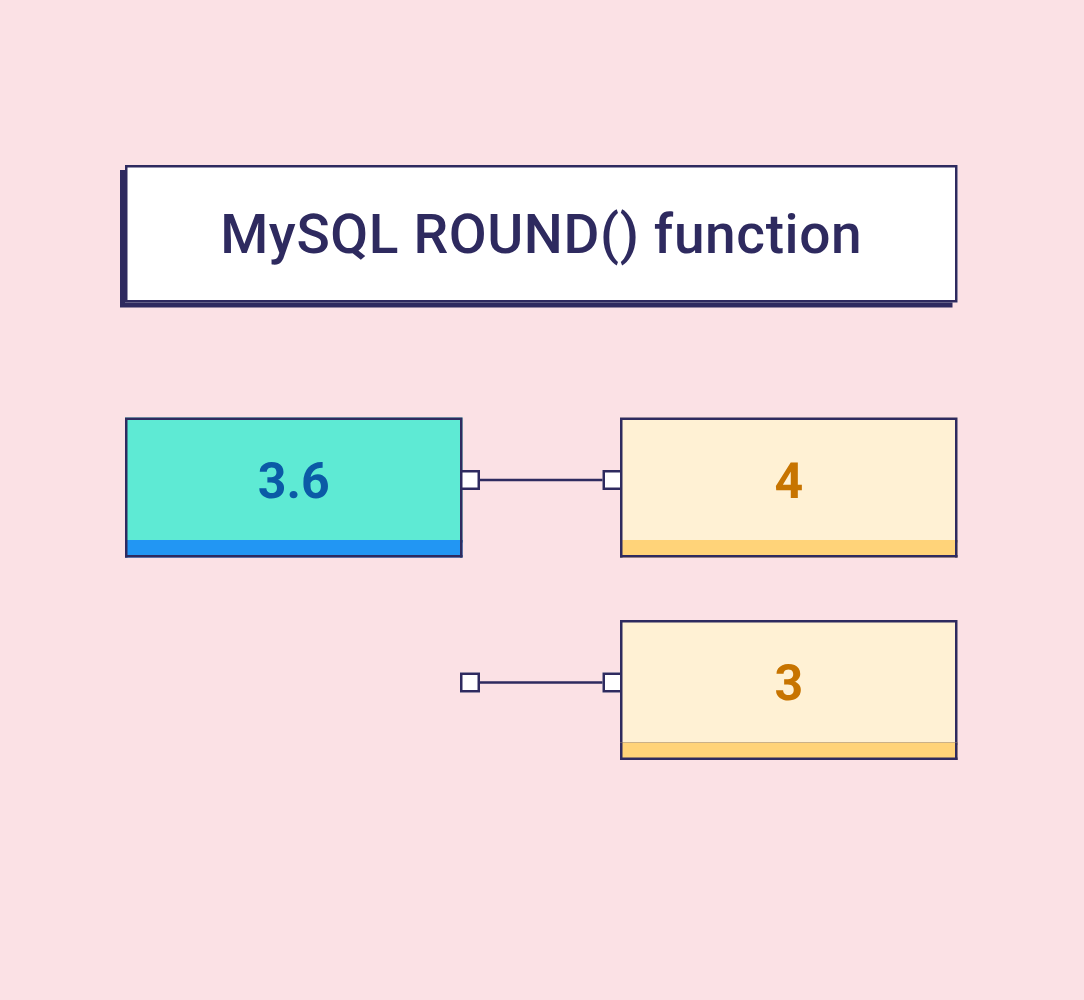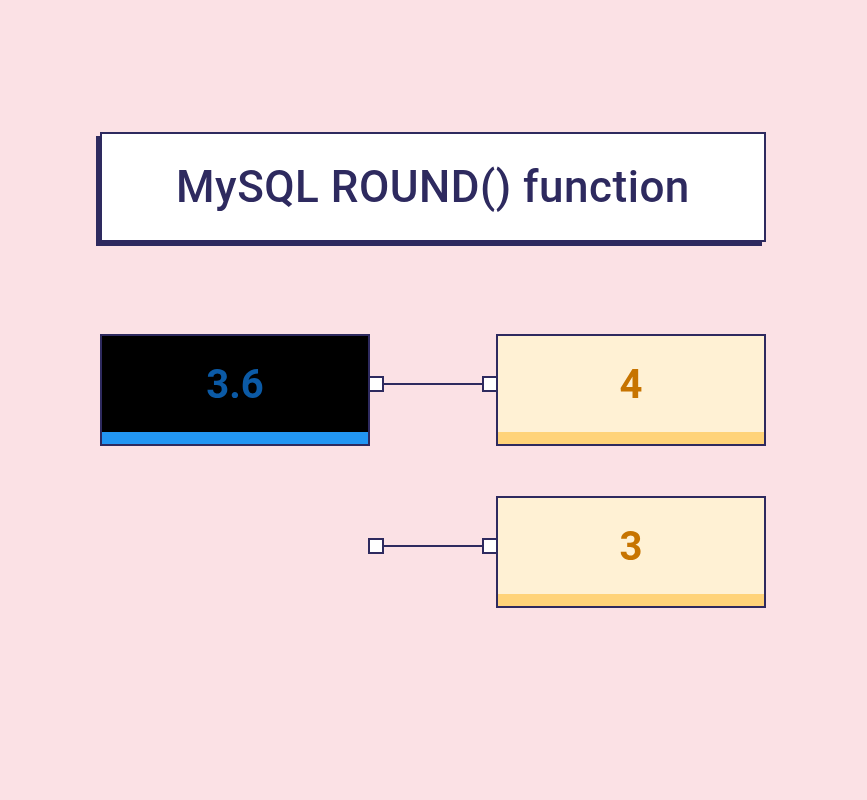--- a/index.html
+++ b/index.html
@@ -43,21 +43,21 @@
     height: 100px;
     border: 2px solid #2e2a5f;
     display: flex;
     align-items: center;
     justify-content: center;
     font-size: 40px;
     font-weight: 700;
   }
   .box-blue {
     left: 0;
-    background: #000000;
+    background: #5eead4;
     color: #0b5aa6;
   }
   .box-blue::after {
     content: "";
     position: absolute;
     left: -2px;
     right: -2px;
     bottom: -14px;
     height: 12px;
     background: #2296f3;

